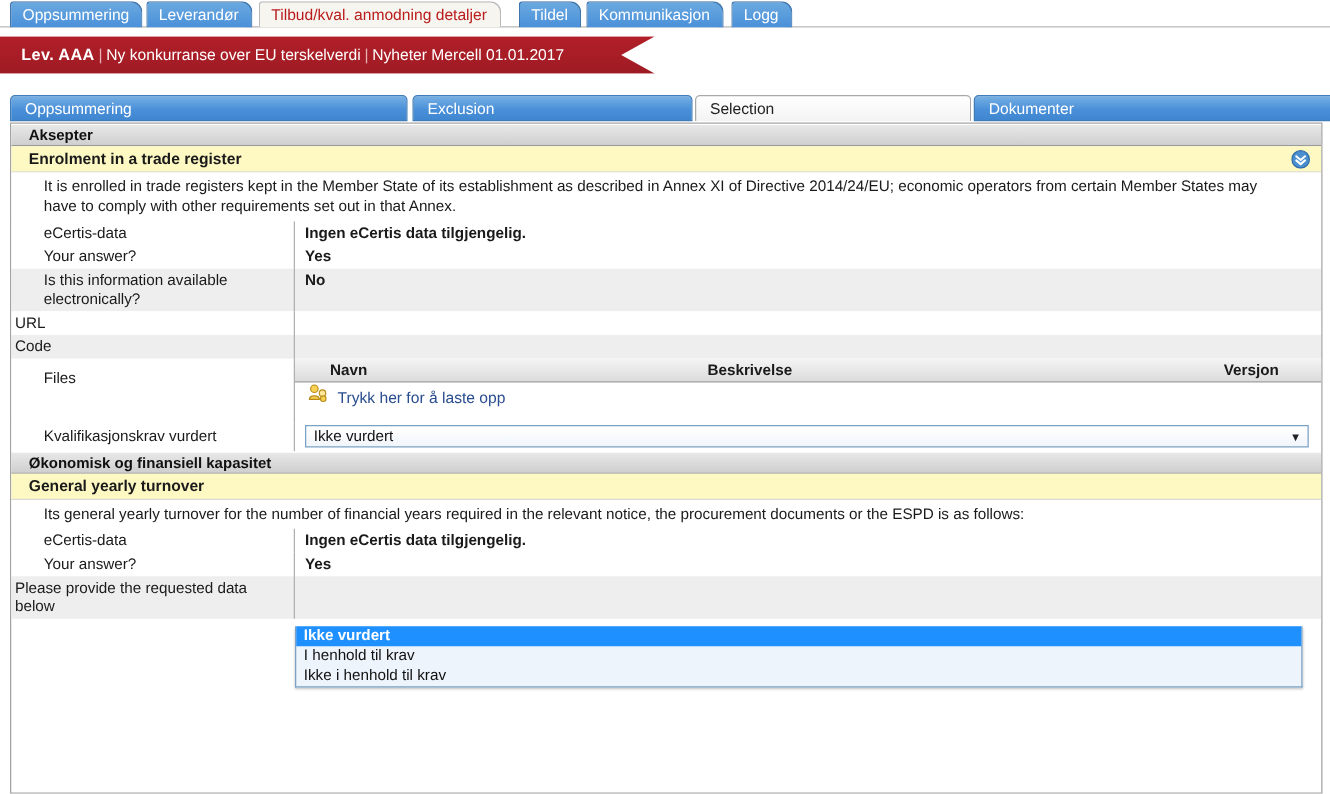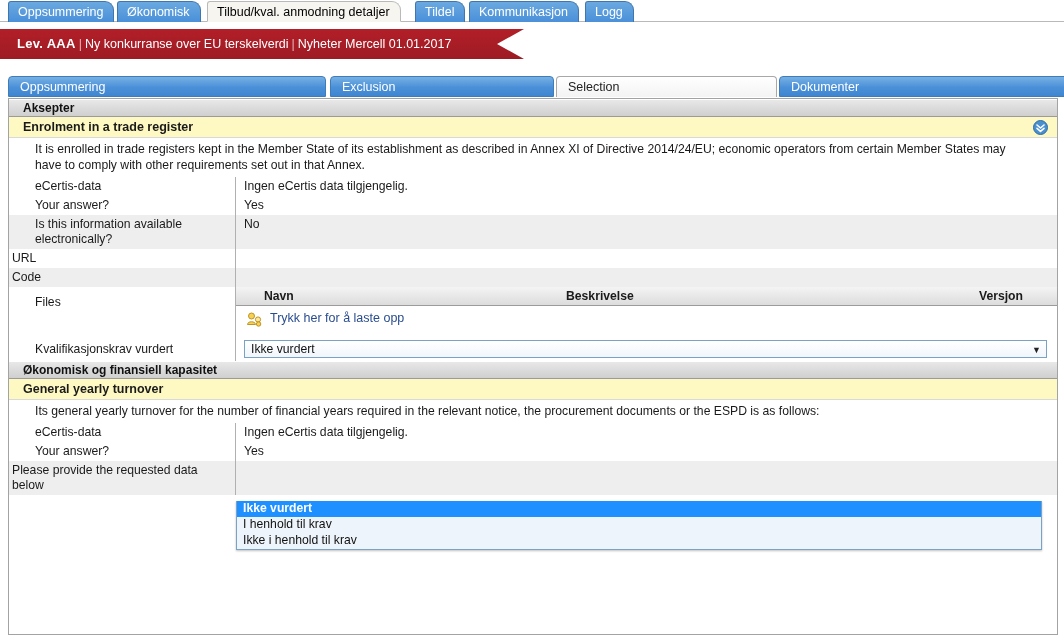--- a/index.html
+++ b/index.html
@@ -33,21 +33,21 @@
     color: #ffffff;
     background: linear-gradient(#6aa9e0, #4a90d9);
     border: 1px solid #4076ad;
     border-bottom: none;
     border-radius: 3px 9px 0 0;
   }
   .tab.active {
     background: #f7f5f0;
     border: 1px solid #b9b9b9;
     border-bottom: 1px solid #f7f5f0;
-    color: #000000;
+    color: #b91c1c;
     z-index: 5;
     text-align: center;
   }
 
   
   .ribbon-wrap {
     position: absolute; left: 0; top: 29px;
     width: 524px; height: 30px;
   }
   .ribbon {
@@ -165,21 +165,21 @@
   .drow .lab {
     width: 227px; flex: 0 0 227px;
     padding: 2px 22px 2px 26px;
     font-size: 12.2px; line-height: 15px;
     border-right: 1px solid #b0b0b0;
   }
   .drow .lab.flush { padding-left: 3px; }
   .drow .val {
     flex: 1 1 auto;
     padding: 2px 6px 2px 8px;
-    font-size: 12.2px; line-height: 15px;
+    font-size: 12.2px; line-height: 15px; font-weight: bold;
   }
   .drow.alt { background: #eeeeee; }
   .drow.white { background: #ffffff; }
 
   
   .comment-row { display: flex; background: #ffffff; height: 96px; }
   .comment-row .lab {
     width: 227px; flex: 0 0 227px;
     padding: 8px 6px 0 26px;
     font-size: 12.2px;
@@ -211,21 +211,21 @@
     border-bottom: 1px solid #9b9b9b;
     font-weight: bold; font-size: 12.2px;
     line-height: 18px;
   }
   .files-head .c1 { width: 330px; padding-left: 28px; }
   .files-head .c2 { width: 385px; text-align: left; }
   .files-head .c3 { flex: 1; text-align: right; padding-right: 34px; }
   .upload-line {
     height: 25px; line-height: 25px;
     padding-left: 10px;
-    display: flex; align-items: center;
+    display: flex; 
   }
   .upload-ico { width: 16px; height: 16px; margin-right: 8px; }
   .upload-link {
     color: #2a4d8f; font-size: 12.5px; cursor: pointer;
   }
 
   
   .sel-row { display: flex; background: #ffffff; height: 22px; }
   .sel-row .lab {
     width: 227px; flex: 0 0 227px;
@@ -276,21 +276,21 @@
   }
 
   .clip { position: relative; }
 </style>
 </head>
 <body>
 
 <div class="tabbar">
   <div class="tabbar-underline"></div>
   <div class="tab" style="left:8px;">Oppsummering</div>
-  <div class="tab" style="left:117px;">Økonomisk</div>
+  <div class="tab" style="left:117px;">Leverandør</div>
   <div class="tab active" style="left:207px;">Tilbud/kval. anmodning detaljer</div>
   <div class="tab" style="left:415px;">Tildel</div>
   <div class="tab" style="left:469px;">Kommunikasjon</div>
   <div class="tab" style="left:585px;">Logg</div>
 </div>
 
 <div class="ribbon-wrap">
   <div class="ribbon">
     <b>Lev. AAA</b><span class="sep">|</span><span>Ny konkurranse over EU terskelverdi</span><span class="sep">|</span><span>Nyheter Mercell 01.01.2017</span>
   </div>

